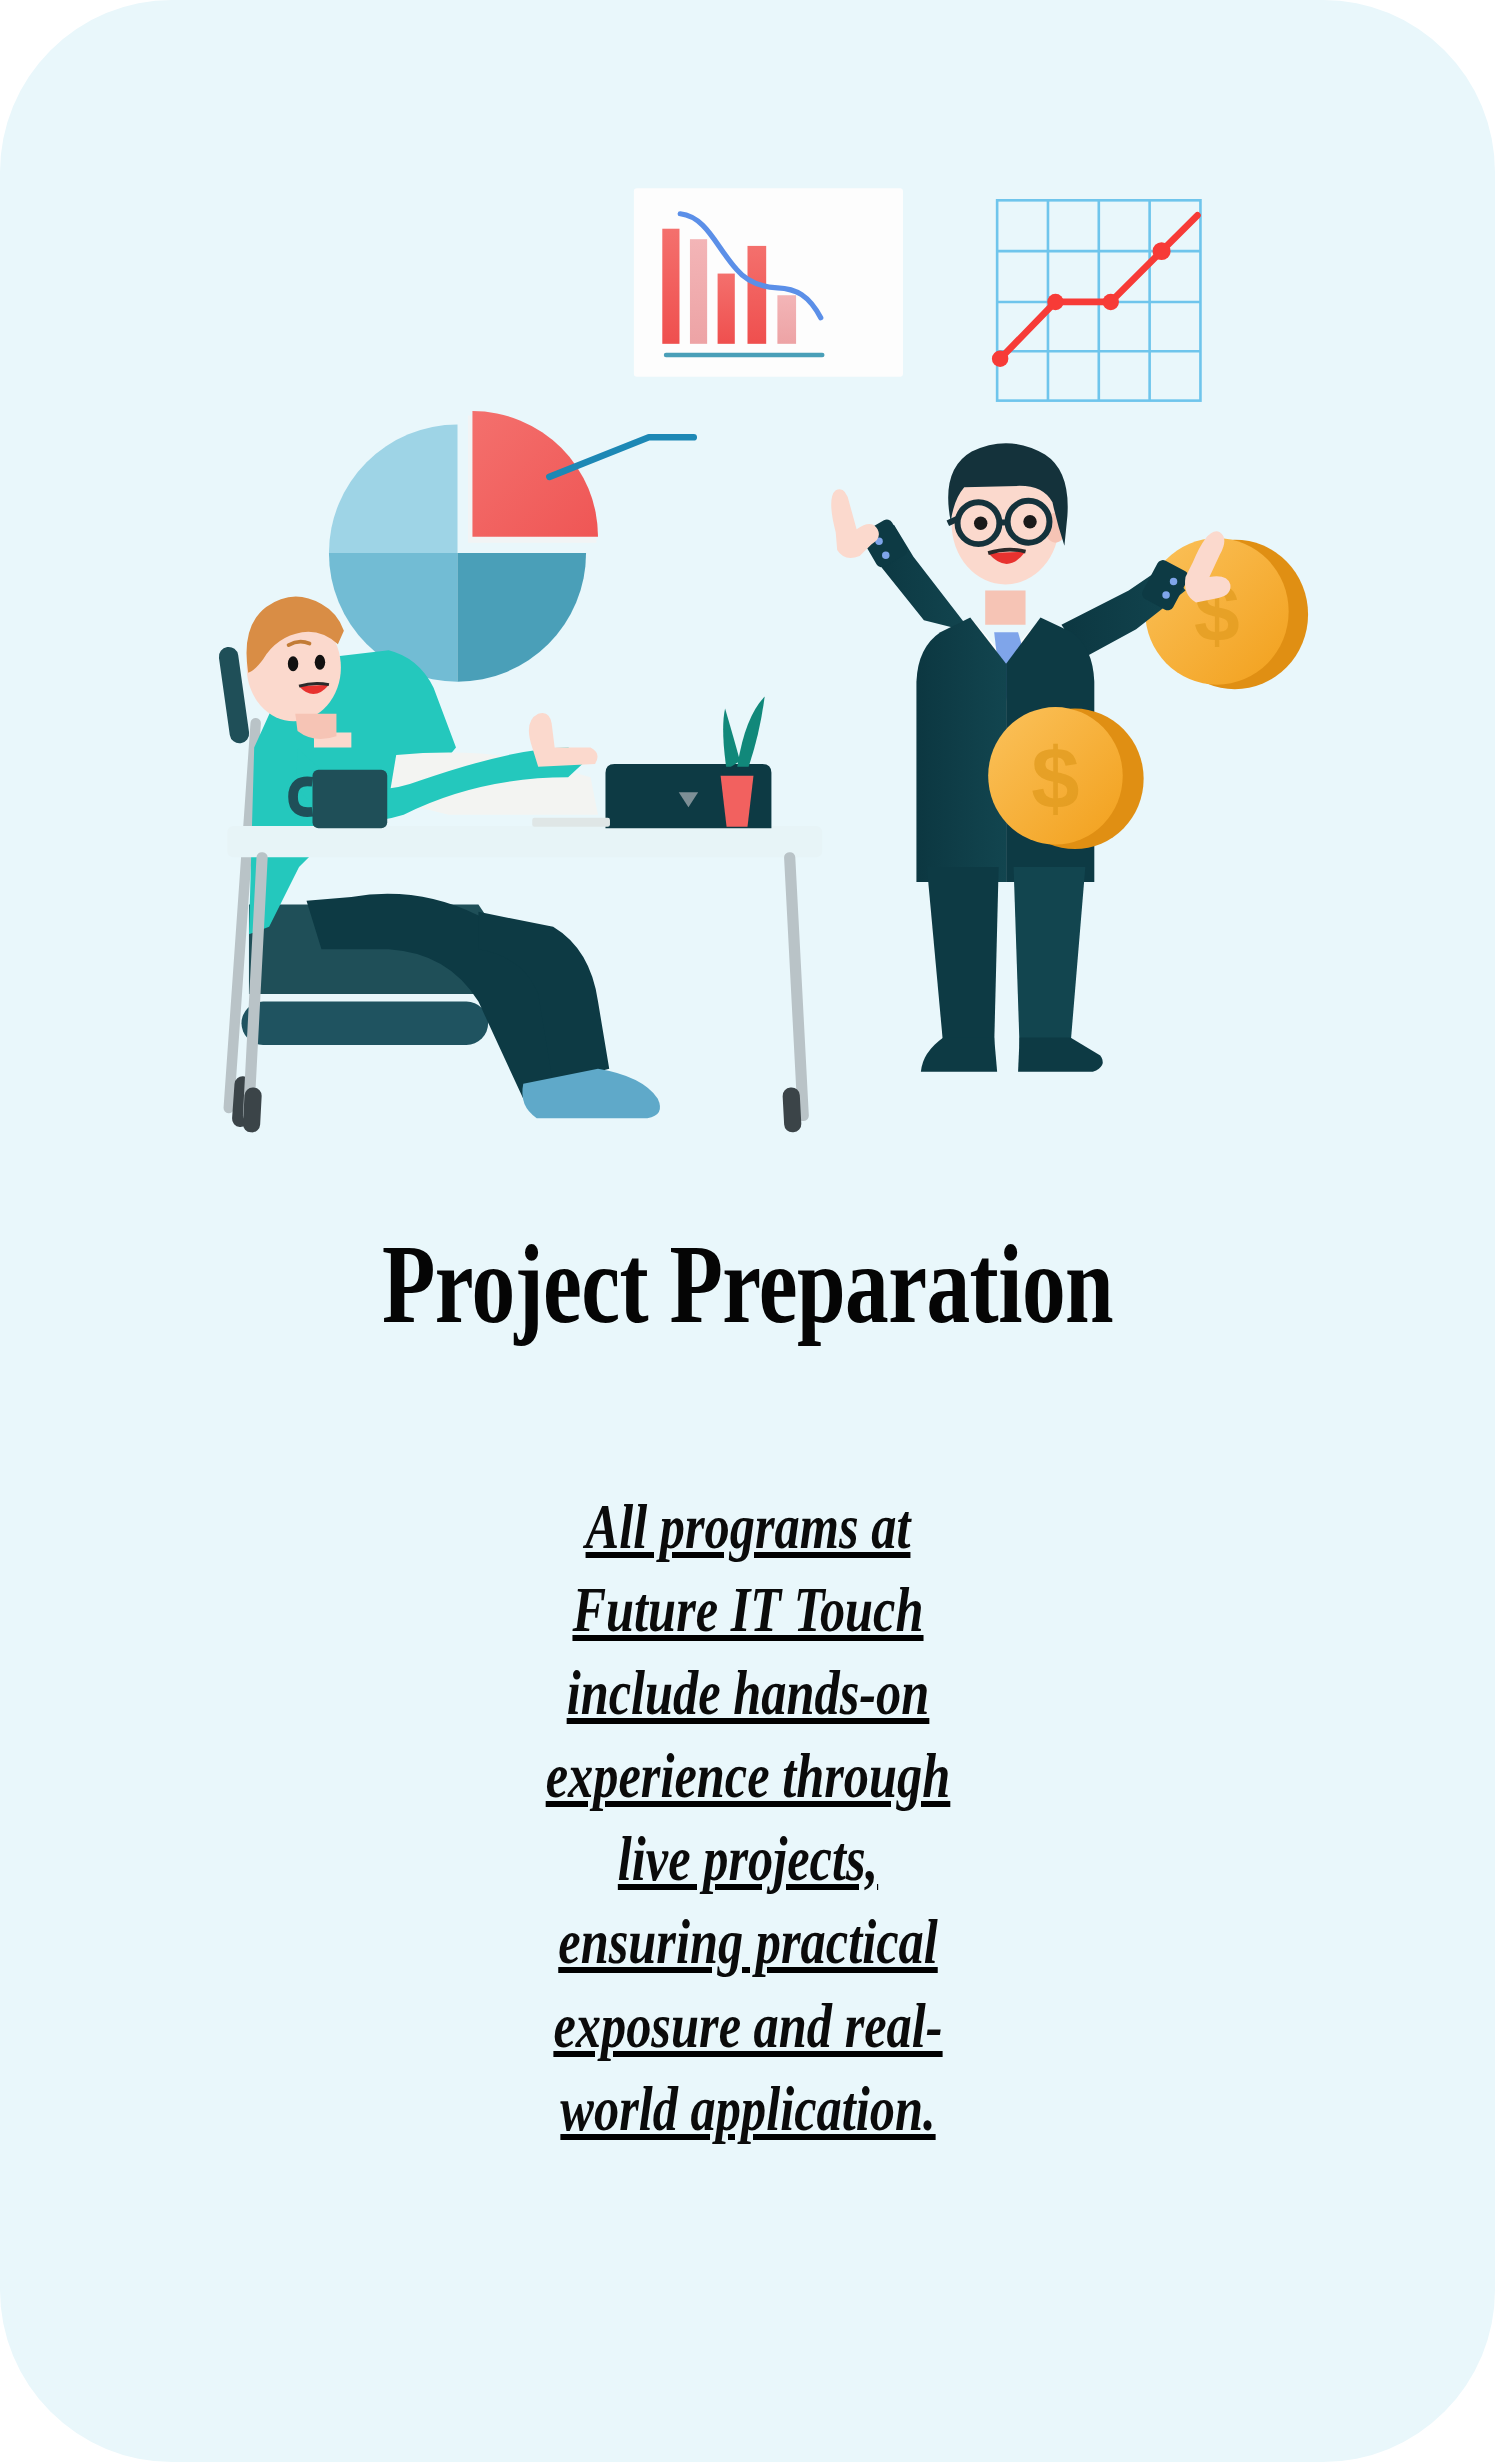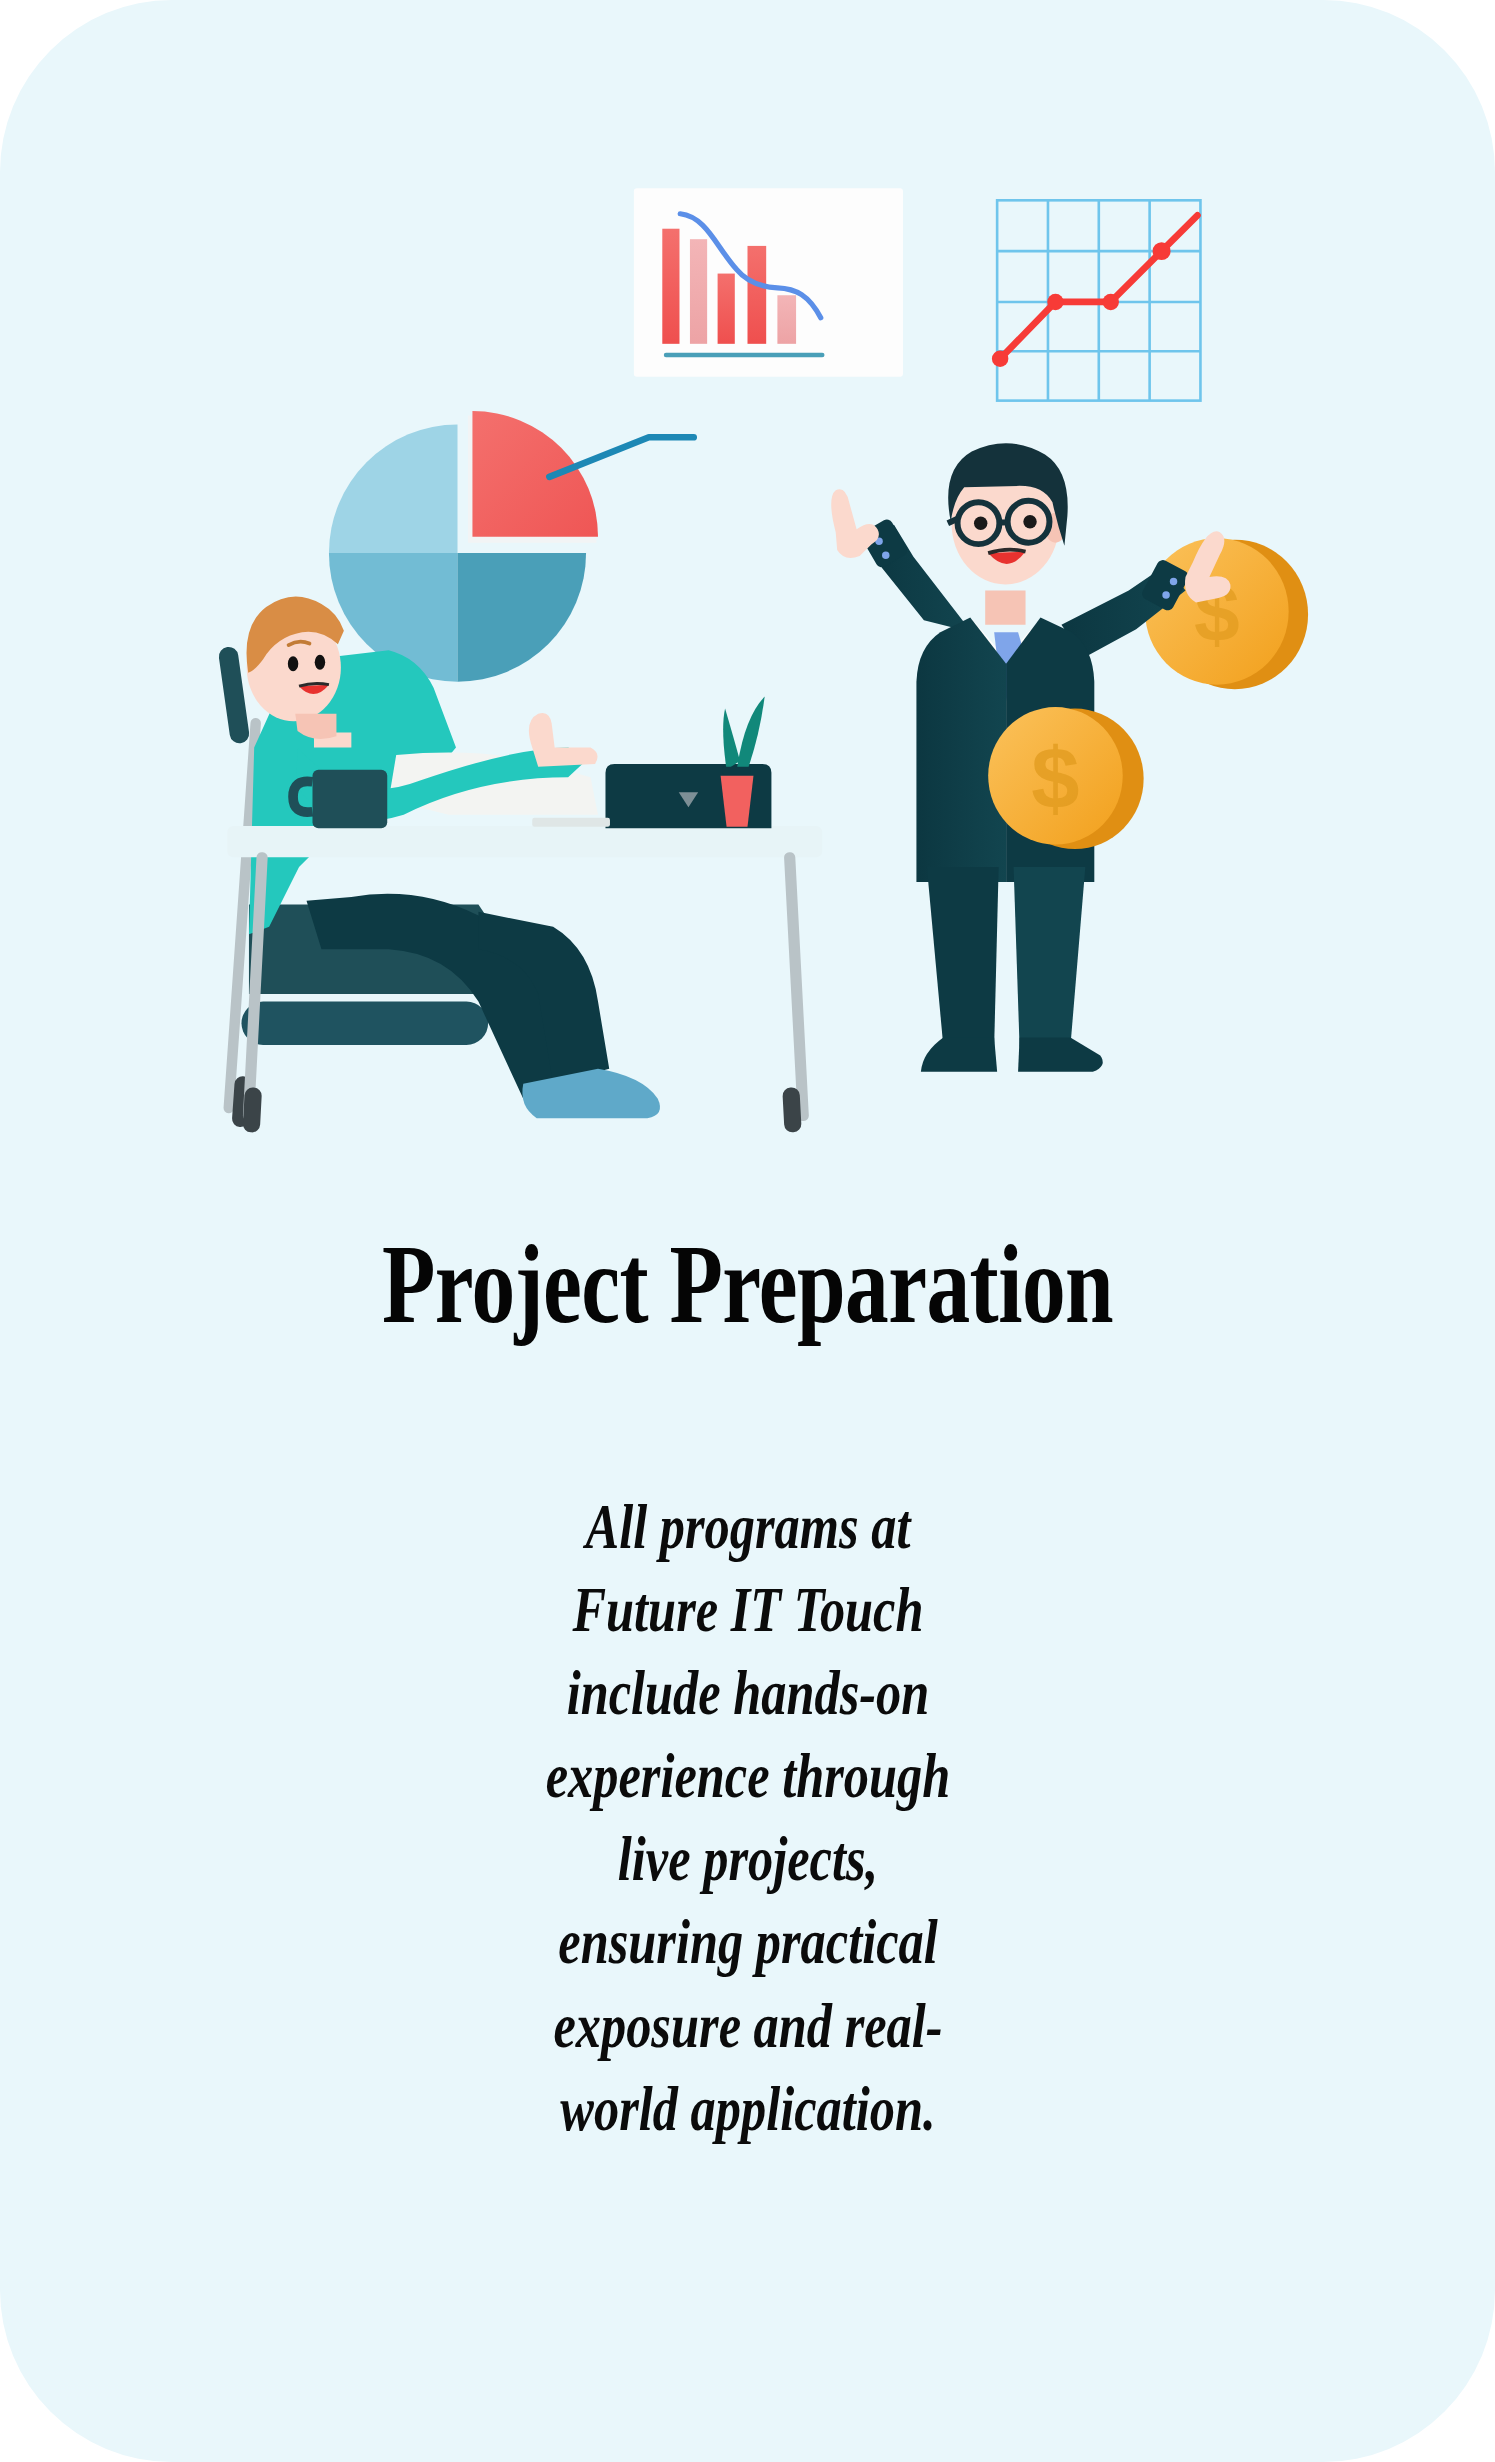--- a/index.html
+++ b/index.html
@@ -50,21 +50,21 @@
     font-size:63px;
     line-height:1.32;
     color:#0b0b0b;
     margin:0;
     padding:0;
     width:568px;
     margin-left:auto;margin-right:auto;
     transform:scaleX(0.80);
     transform-origin:center top;
   }
-  .body-wrap{margin-top:142px;}
+  .body-wrap{margin-top:142px;text-decoration:underline;}
 </style>
 </head>
 <body>
 
 <div class="card">
 
   <div class="illustration">
   <svg viewBox="0 0 2000 1560" xmlns="http://www.w3.org/2000/svg">
 
     <defs>

